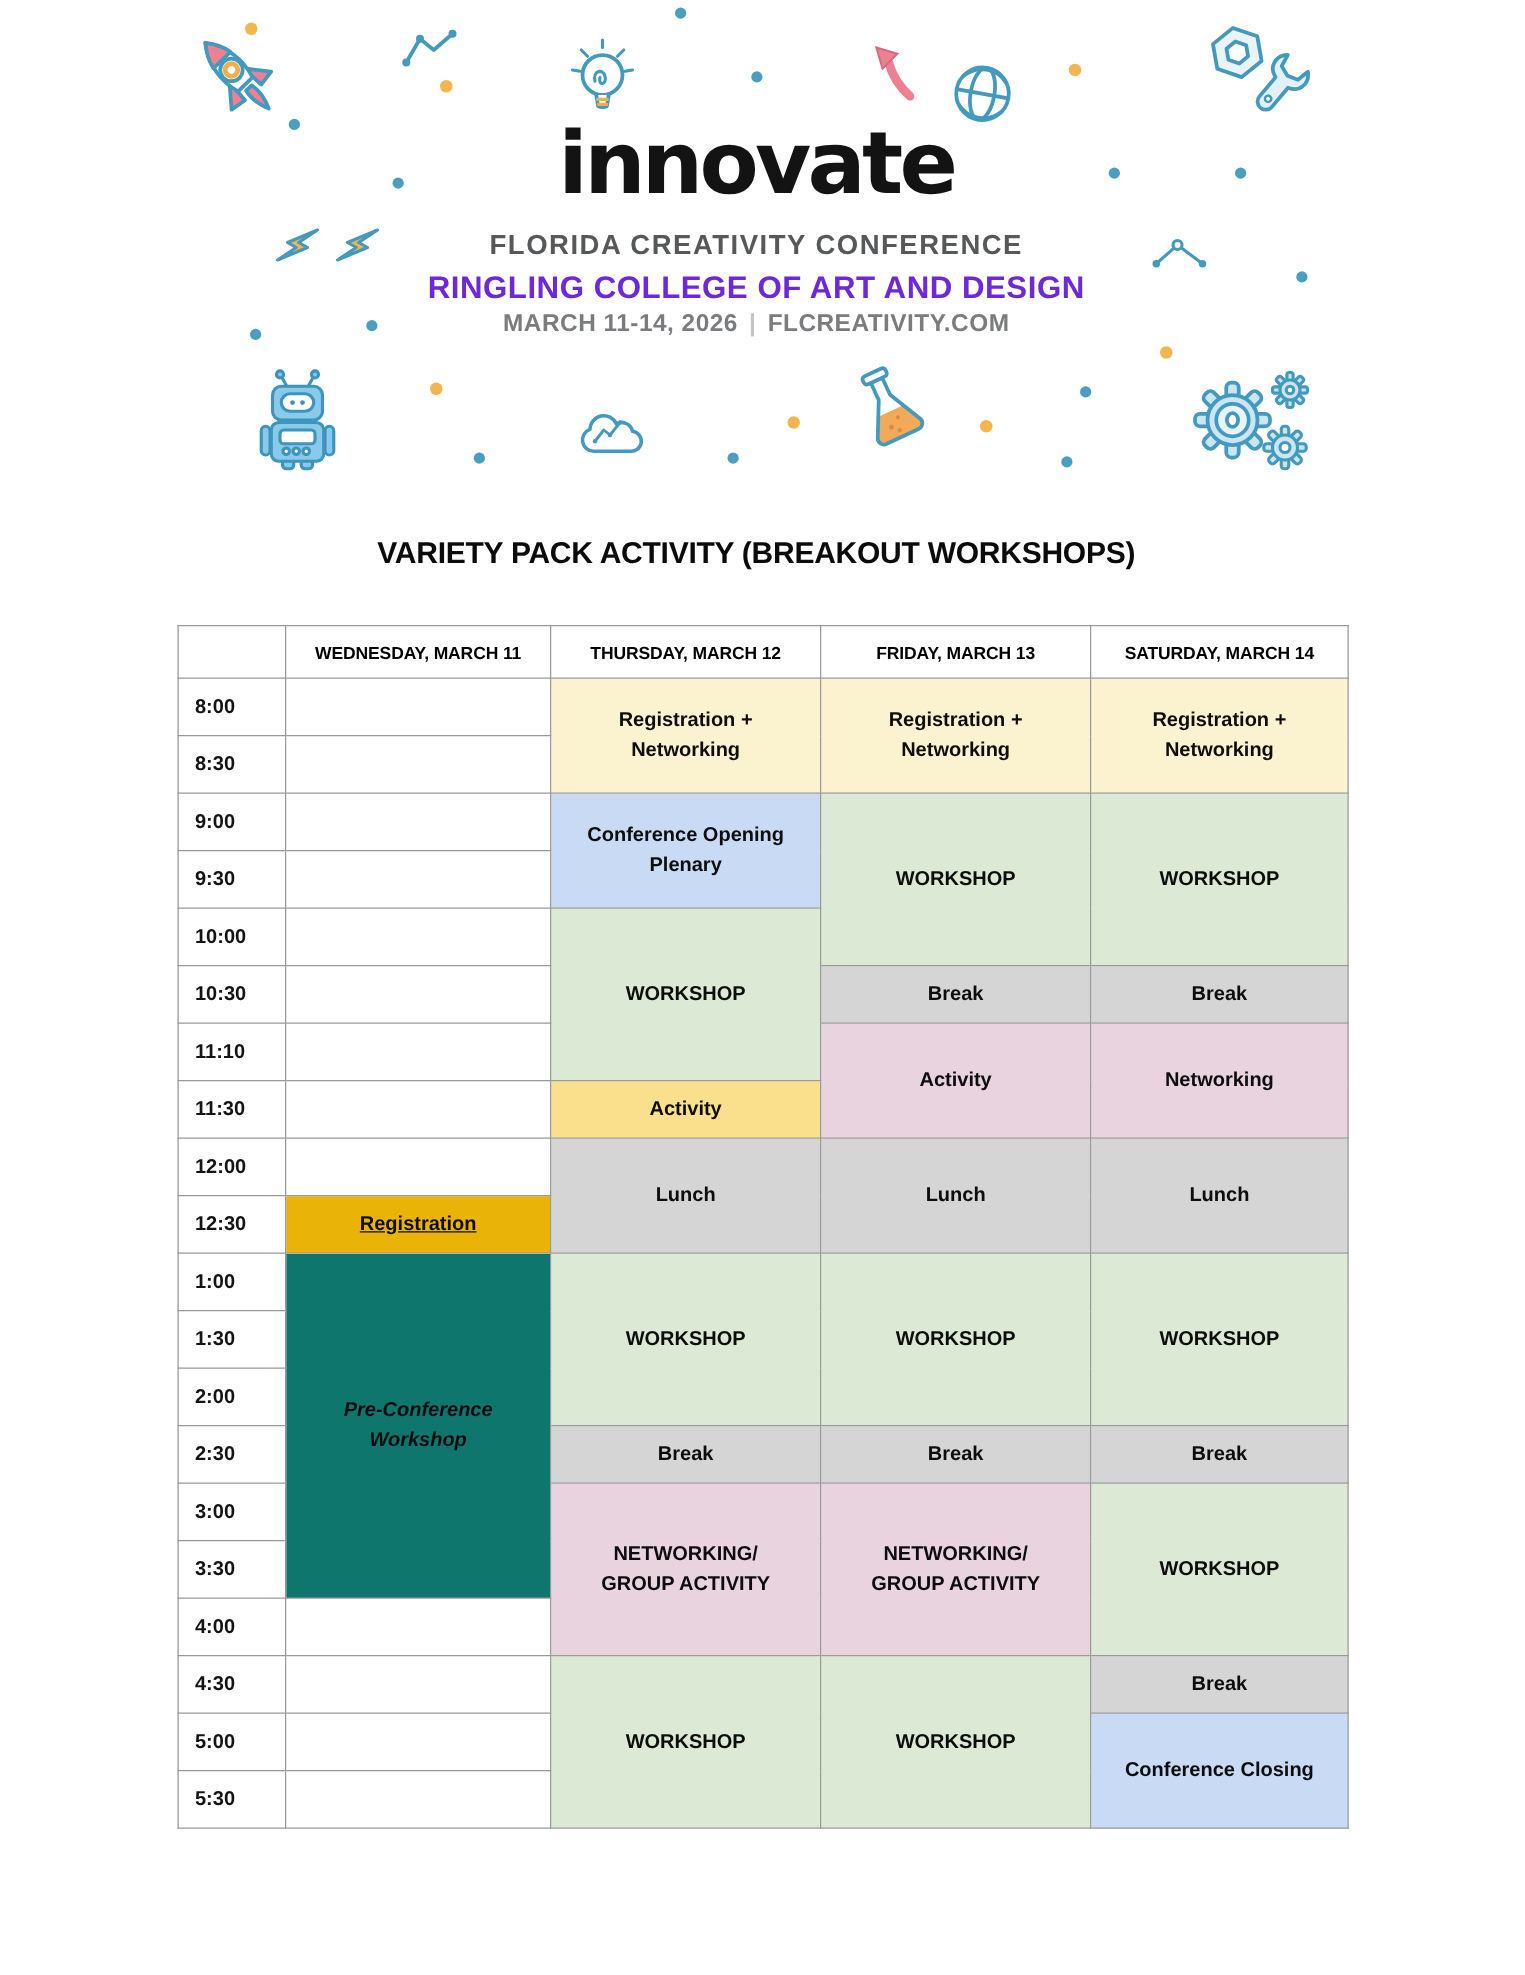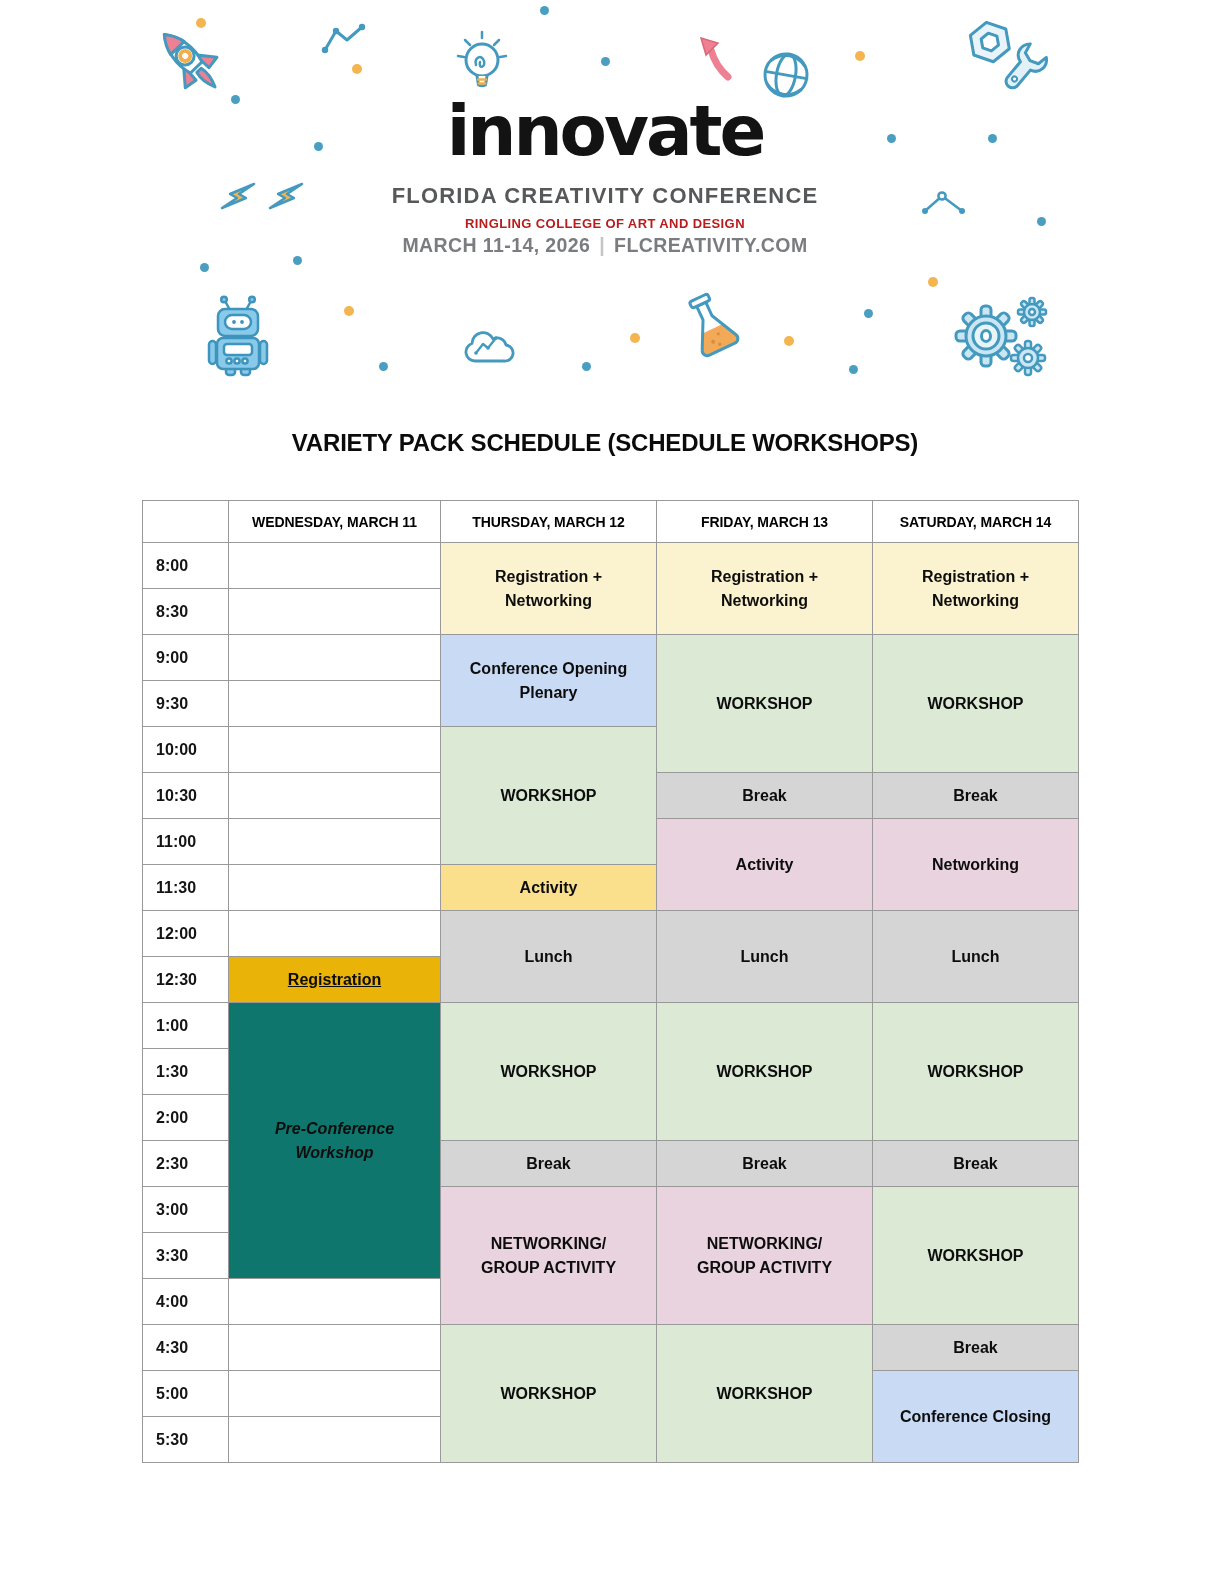--- a/index.html
+++ b/index.html
@@ -10,21 +10,21 @@
   .d{position:absolute;display:block;line-height:0;}
   .d svg{overflow:visible;}
   .dot{position:absolute;border-radius:50%;width:9px;height:9px;}
   .dot.t{background:#4A9EC1;}
   .dot.o{background:#F4B44F;width:10px;height:10px;}
 
   
   .brand{position:absolute;left:0;top:97px;width:1210px;text-align:center;}
   .logo{font-family:"DejaVu Sans",sans-serif;font-weight:bold;font-size:69px;letter-spacing:-3px;color:#131313;line-height:1;}
   .conf{margin-top:17px;font-size:22px;font-weight:bold;letter-spacing:1.2px;color:#57585A;}
-  .venue{margin-top:7px;font-size:13px;letter-spacing:0.4px;color:#b91c1c;font-weight:bold;}
+  .venue{margin-top:7px;font-size:25px;letter-spacing:0.4px;color:#6d28d9;font-weight:bold;}
   .dates{margin-top:3px;font-size:19.5px;font-weight:bold;letter-spacing:0.4px;color:#7B7C7F;}
   .pipe{color:#C4C5C7;margin:0 9px;}
 
   .title{position:absolute;top:429px;left:0;width:1210px;text-align:center;
          font-size:24px;font-weight:bold;color:#0b0b0b;letter-spacing:-0.2px;}
 
   
   .tablewrap{position:absolute;left:142px;top:500px;}
   table{border-collapse:collapse;table-layout:fixed;width:936px;}
   th,td{border:1.5px solid #999;box-sizing:border-box;padding:0;overflow:hidden;}
@@ -232,21 +232,21 @@
 
   <div class="brand">
     <div class="logo">innovate</div>
     <div class="conf">FLORIDA CREATIVITY CONFERENCE</div>
     <div class="venue">RINGLING COLLEGE OF ART AND DESIGN</div>
     <div class="dates">
       <span>MARCH 11-14, 2026</span><span class="pipe">|</span><span>FLCREATIVITY.COM</span>
     </div>
   </div>
 
-  <div class="title">VARIETY PACK SCHEDULE (SCHEDULE WORKSHOPS)</div>
+  <div class="title">VARIETY PACK ACTIVITY (BREAKOUT WORKSHOPS)</div>
 
   <div class="tablewrap">
     <table id="sched">
       <colgroup>
         <col style="width:86px">
           <col style="width:212px">
           <col style="width:216px">
           <col style="width:216px">
           <col style="width:206px">
       </colgroup>
@@ -291,21 +291,21 @@
             <td class="empty"></td>
             <td rowspan="3" class="event" style="background: rgb(220, 234, 213);">WORKSHOP</td>
           </tr>
           <tr>
             <td class="time">10:30</td>
             <td class="empty"></td>
             <td rowspan="1" class="event" style="background: rgb(213, 213, 213);">Break</td>
             <td rowspan="1" class="event" style="background: rgb(213, 213, 213);">Break</td>
           </tr>
           <tr>
-            <td class="time">11:00</td>
+            <td class="time">11:10</td>
             <td class="empty"></td>
             <td rowspan="2" class="event" style="background: rgb(232, 211, 222);">Activity</td>
             <td rowspan="2" class="event" style="background: rgb(232, 211, 222);">Networking</td>
           </tr>
           <tr>
             <td class="time">11:30</td>
             <td class="empty"></td>
             <td rowspan="1" class="event" style="background: rgb(250, 223, 141);">Activity</td>
           </tr>
           <tr>

